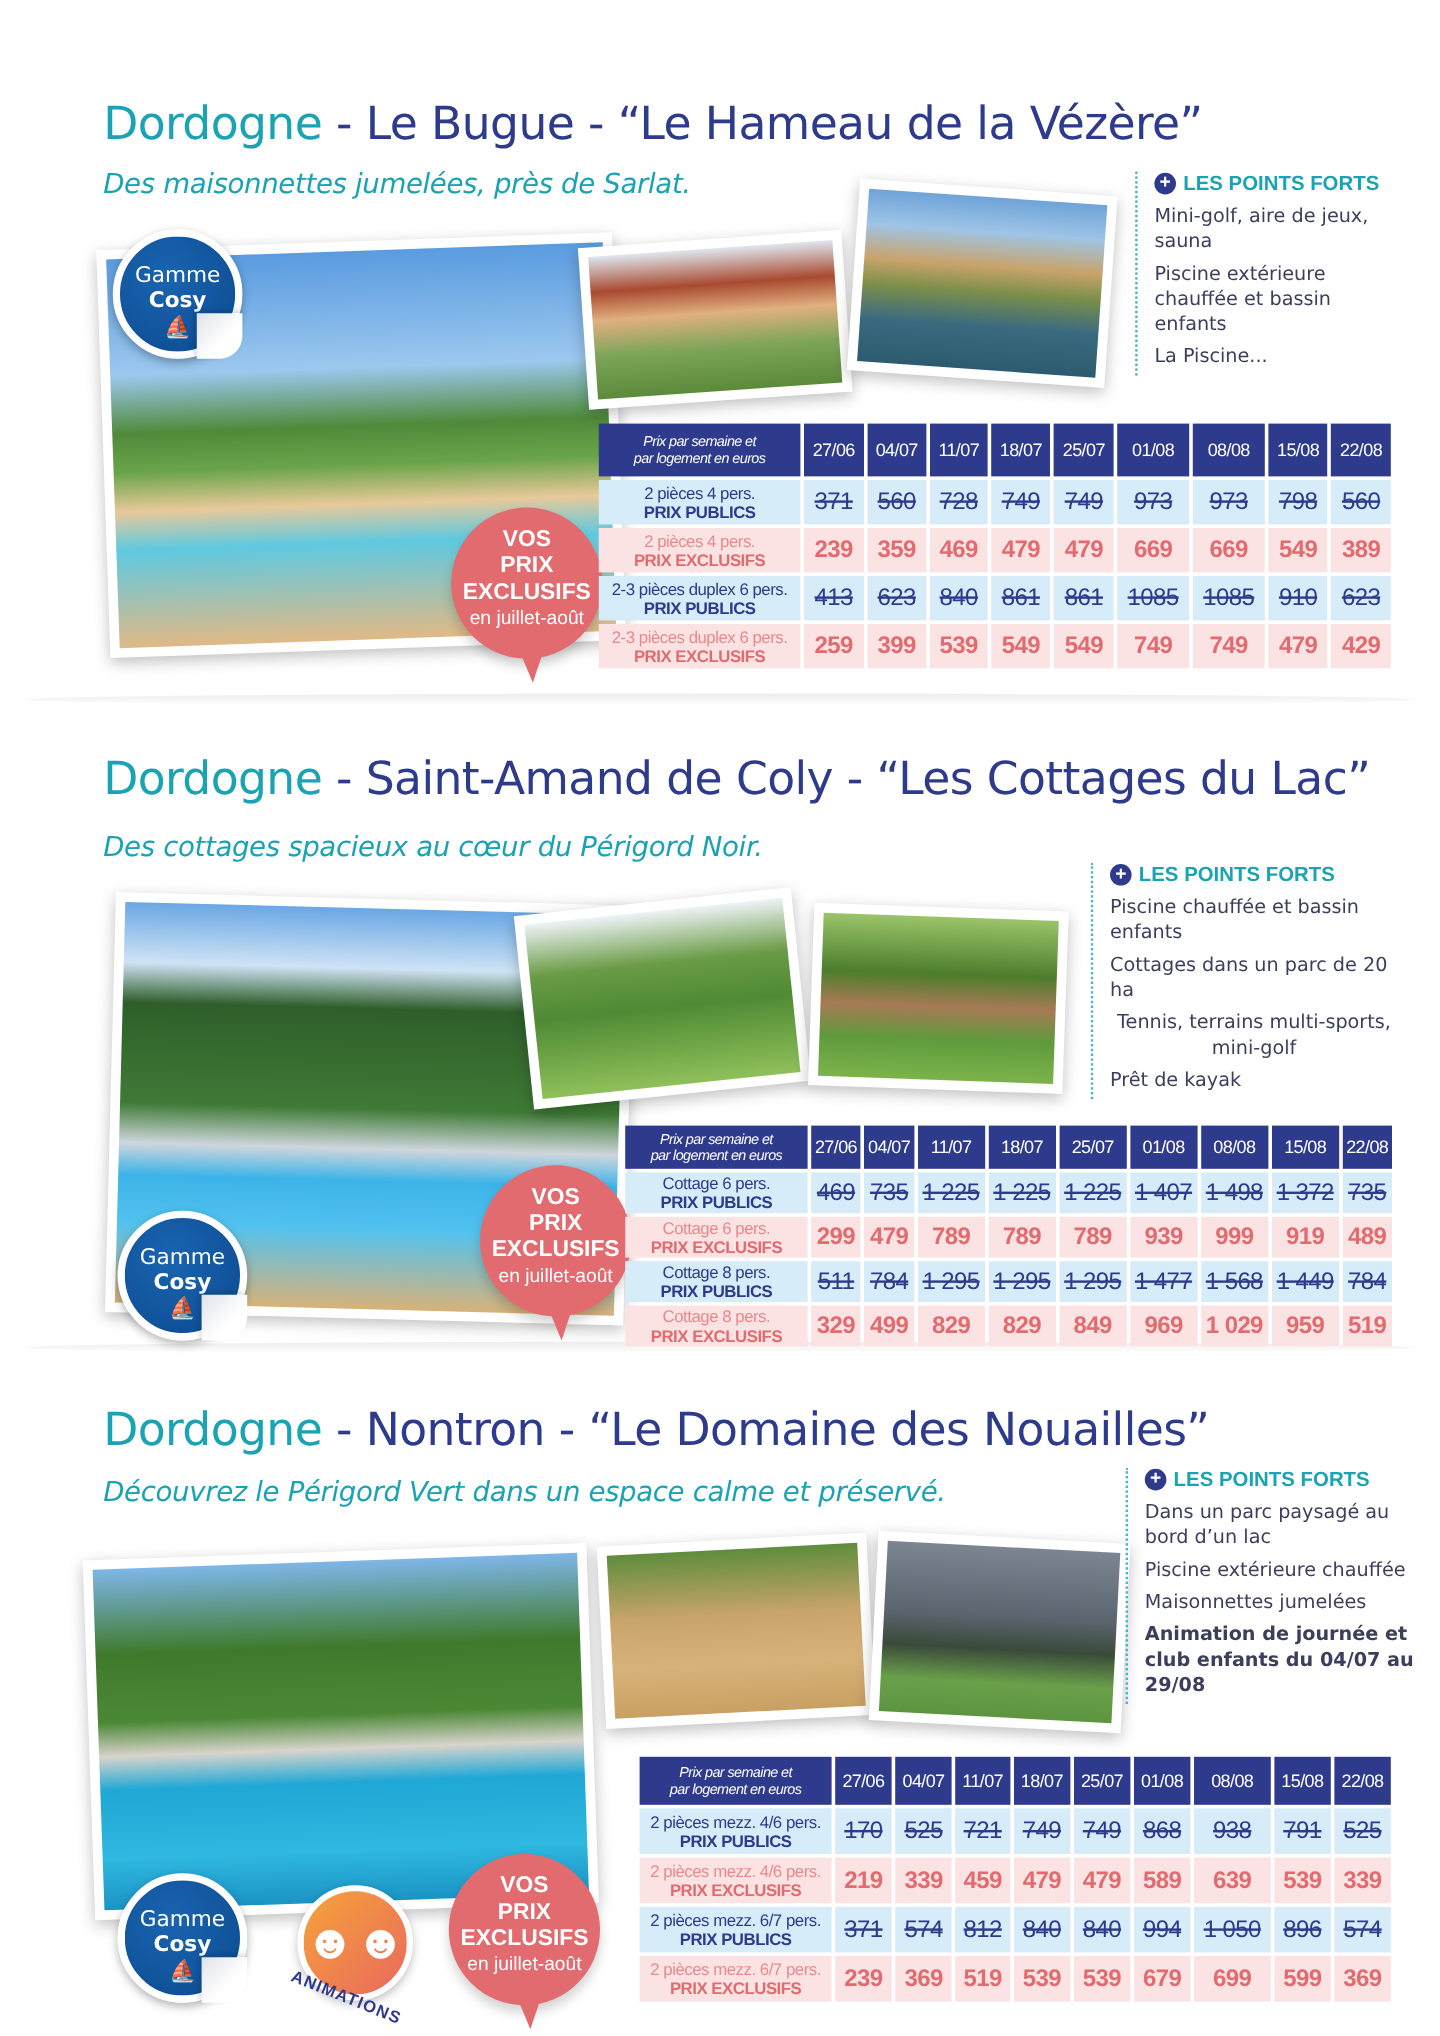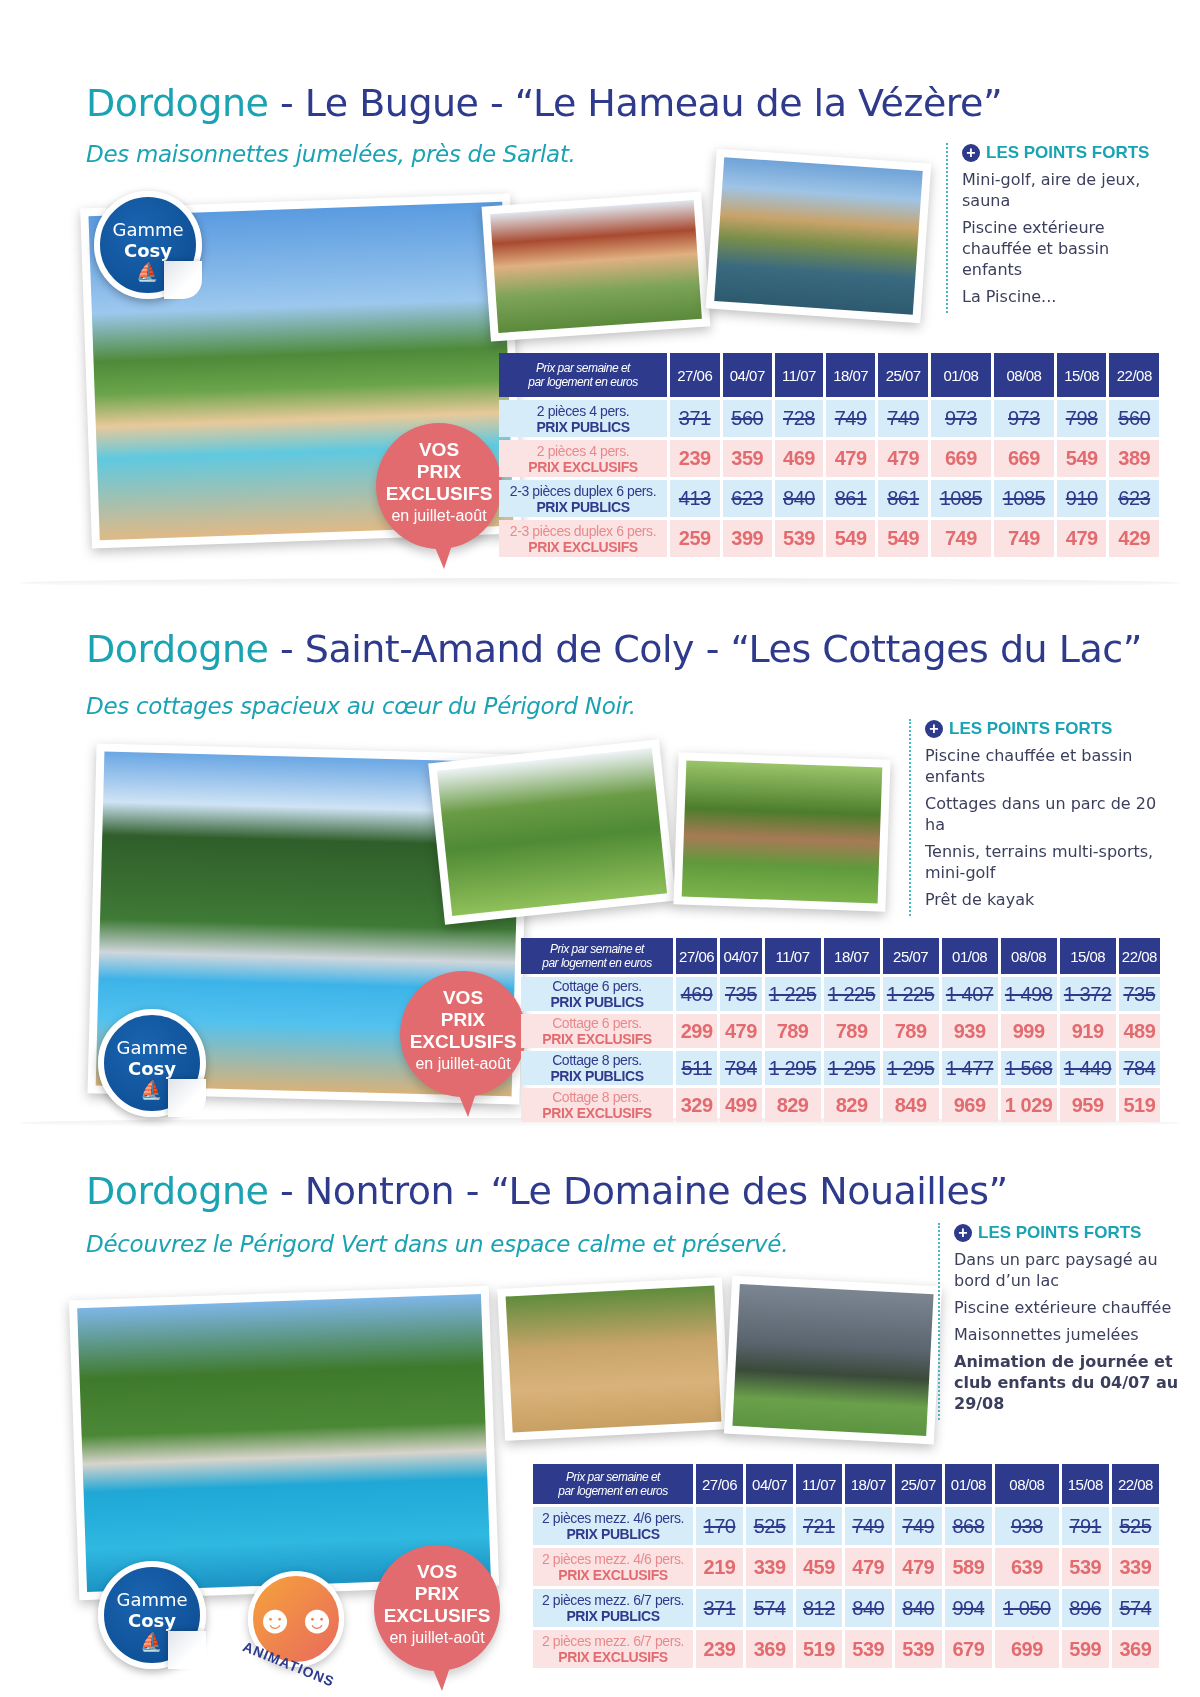--- a/index.html
+++ b/index.html
@@ -209,21 +209,21 @@
     <div class="sub">en juillet-août</div>
   </div>
 
   <div class="strengths" style="left:893px;top:688px;">
     <div class="head">
         <span class="plus">+</span>
         <span>LES POINTS FORTS</span>
       </div>
     <div class="item" style="width:240px;">Piscine chauffée et bassin enfants</div>
     <div class="item" style="width:240px;">Cottages dans un parc de 20 ha</div>
-    <div class="item" style="width:240px;">Tennis, terrains multi-sports, mini-golf</div>
+    <div class="item" style="width:240px;text-align:center;">Tennis, terrains multi-sports, mini-golf</div>
     <div class="item" style="width:240px;">Prêt de kayak</div>
   </div>
 
   <table class="prices" style="left:502px;top:904px;width:645px;">
     <thead>
       <tr style="height:36px;">
         <th class="corner" style="width:152px;"><span>Prix par semaine et</span><br><span>par logement en euros</span></th>
         <th>27/06</th>
         <th>04/07</th>
         <th>11/07</th>

